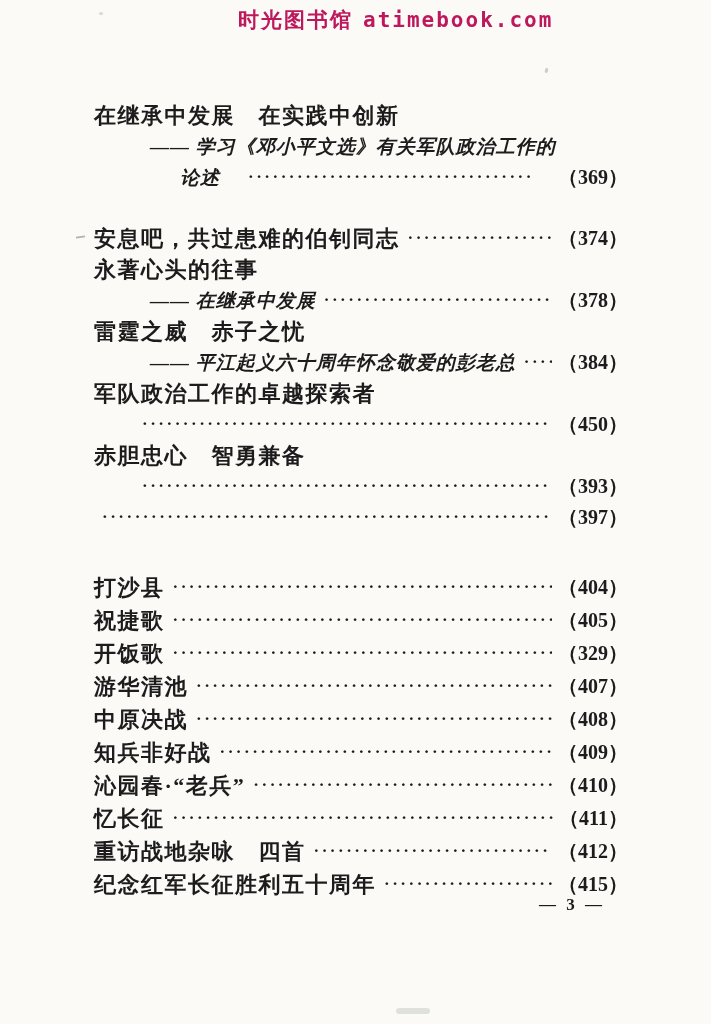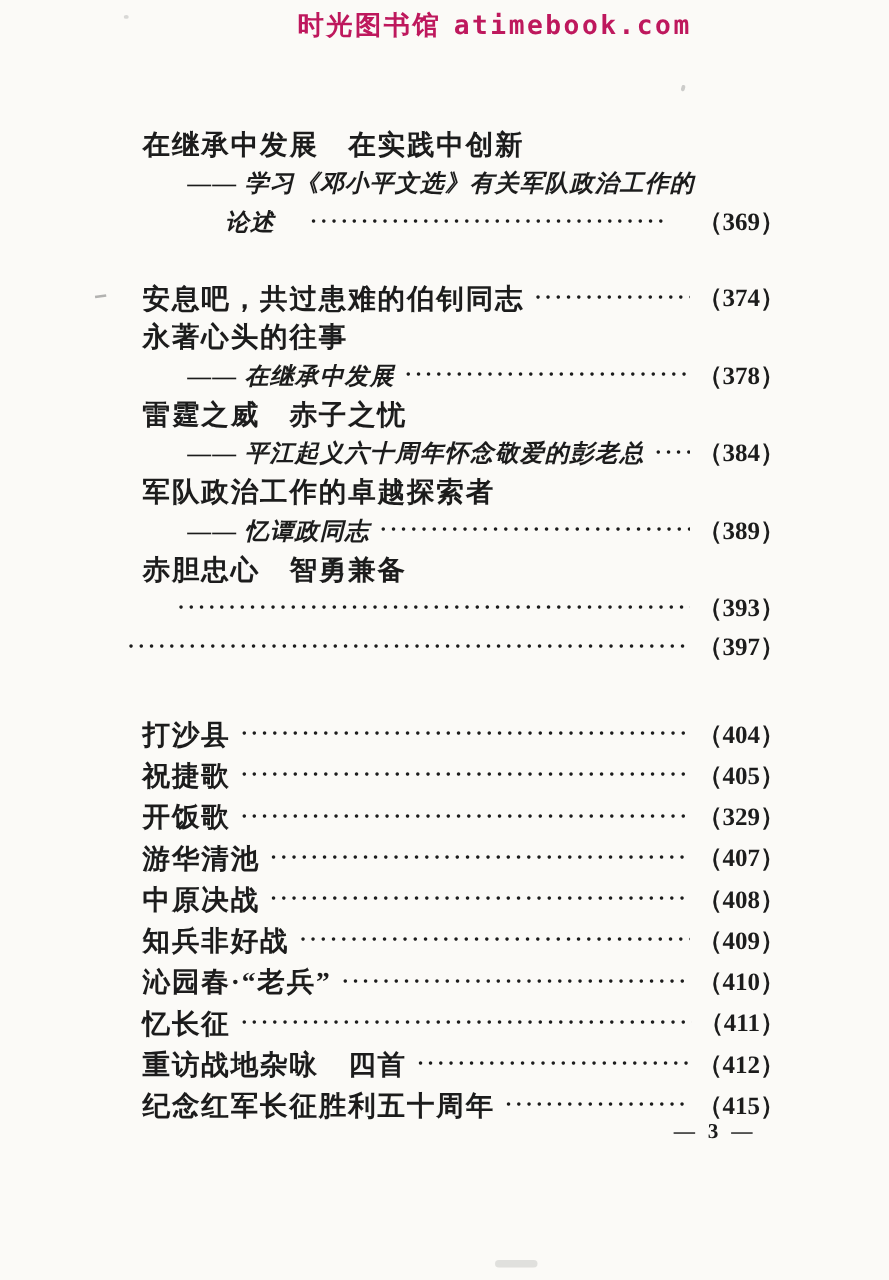--- a/index.html
+++ b/index.html
@@ -23,21 +23,20 @@
   
   .content{
     position:absolute;left:94px;top:100px;width:534px;
   }
   .row{display:flex;align-items:center;height:31px;}
   .row.poem{height:33px;}
   .row .t{white-space:nowrap;}
   .main .t{
     font-size:22px;font-weight:700;letter-spacing:1.5px;
     font-family:"Liberation Serif", serif;
-    margin-left:20px;
   }
   .sub .t{
     font-size:19px;font-weight:600;font-style:italic;letter-spacing:1px;
     font-family:"Liberation Serif", serif;
     margin-left:16px;
   }
   .ind1{padding-left:40px;}
   .ind2{padding-left:70px;gap:20px;}
   .leader{
     flex:1 1 auto;overflow:hidden;white-space:nowrap;
@@ -107,23 +106,22 @@
     </div>
     <div class="row sub ind1">
       <span class="t">—— 平江起义六十周年怀念敬爱的彭老总</span>
       <span class="leader">····································································································································</span>
       <span class="pg">（384）</span>
     </div>
     <div class="row main">
       <span class="t">军队政治工作的卓越探索者</span>
     </div>
     <div class="row sub ind1">
-      <span class="t">—— 忆谭政同志</span>
       <span class="leader">····································································································································</span>
-      <span class="pg">（389）</span>
+      <span class="pg">（450）</span>
     </div>
     <div class="row main">
       <span class="t">赤胆忠心　智勇兼备</span>
     </div>
     <div class="row sub ind1">
       <span class="leader">····································································································································</span>
       <span class="pg">（393）</span>
     </div>
     <div class="row main">
       <span class="leader">····································································································································</span>

